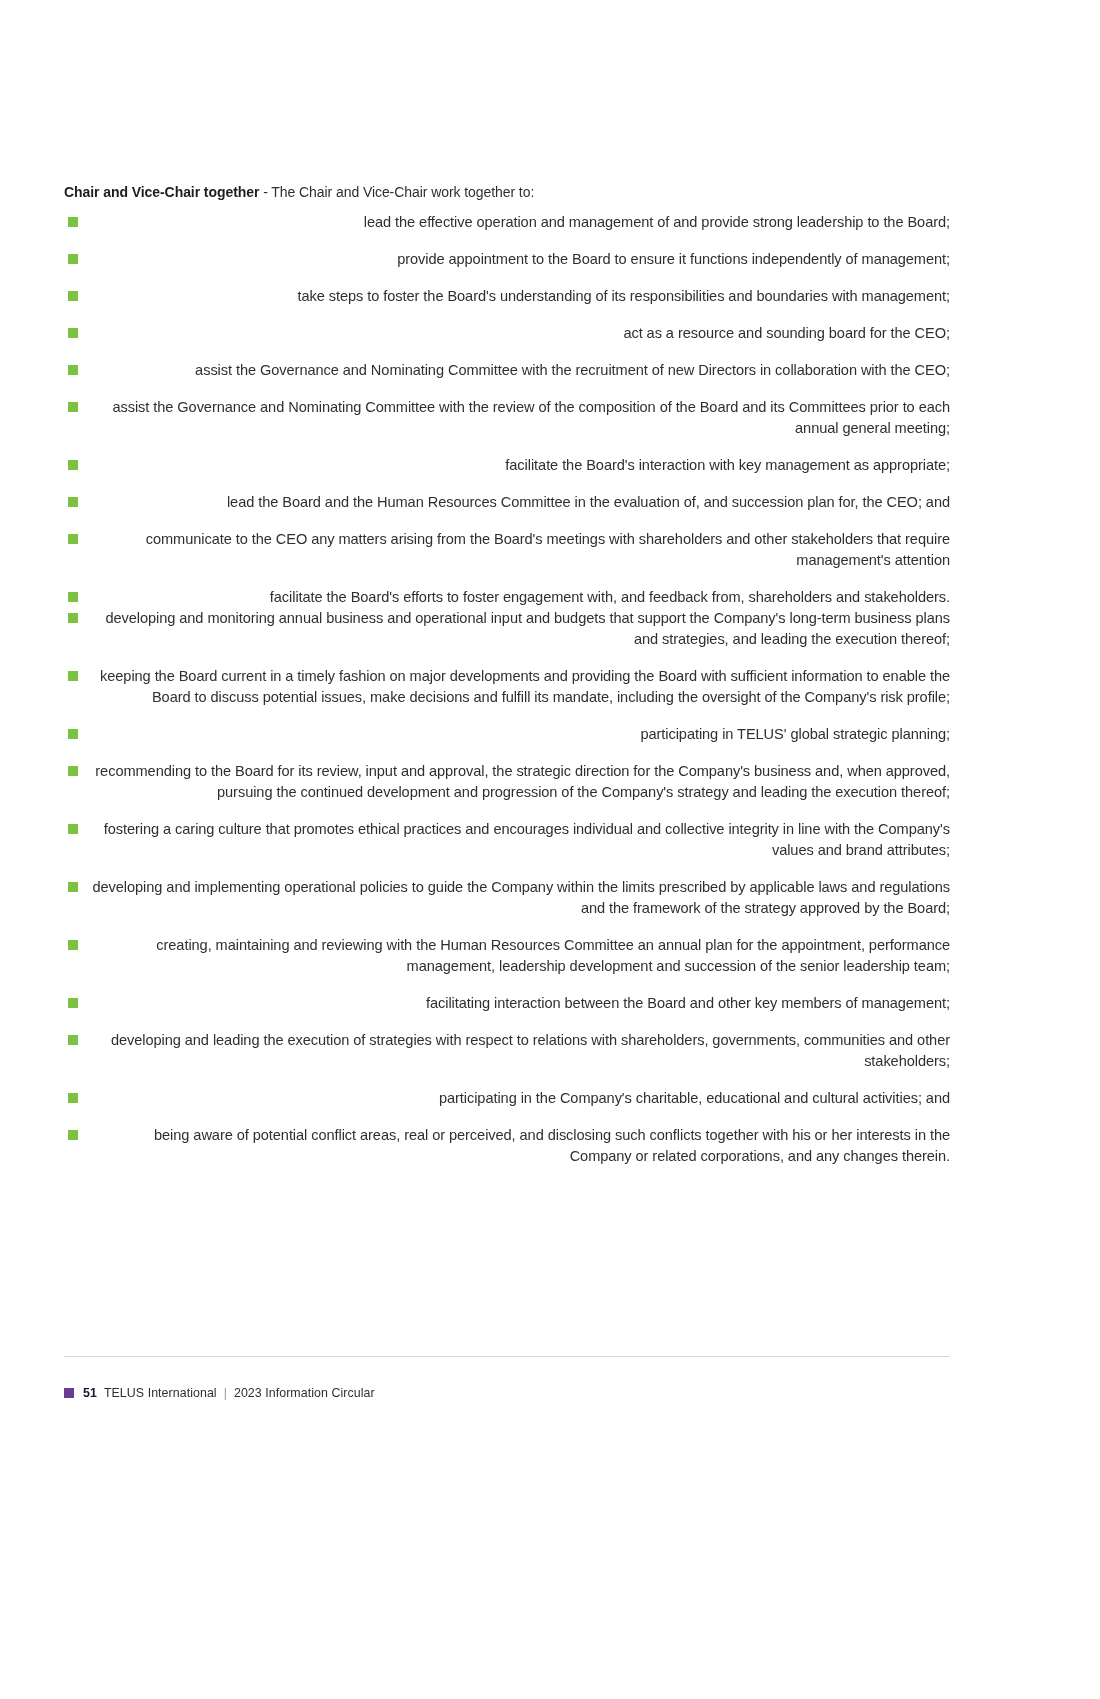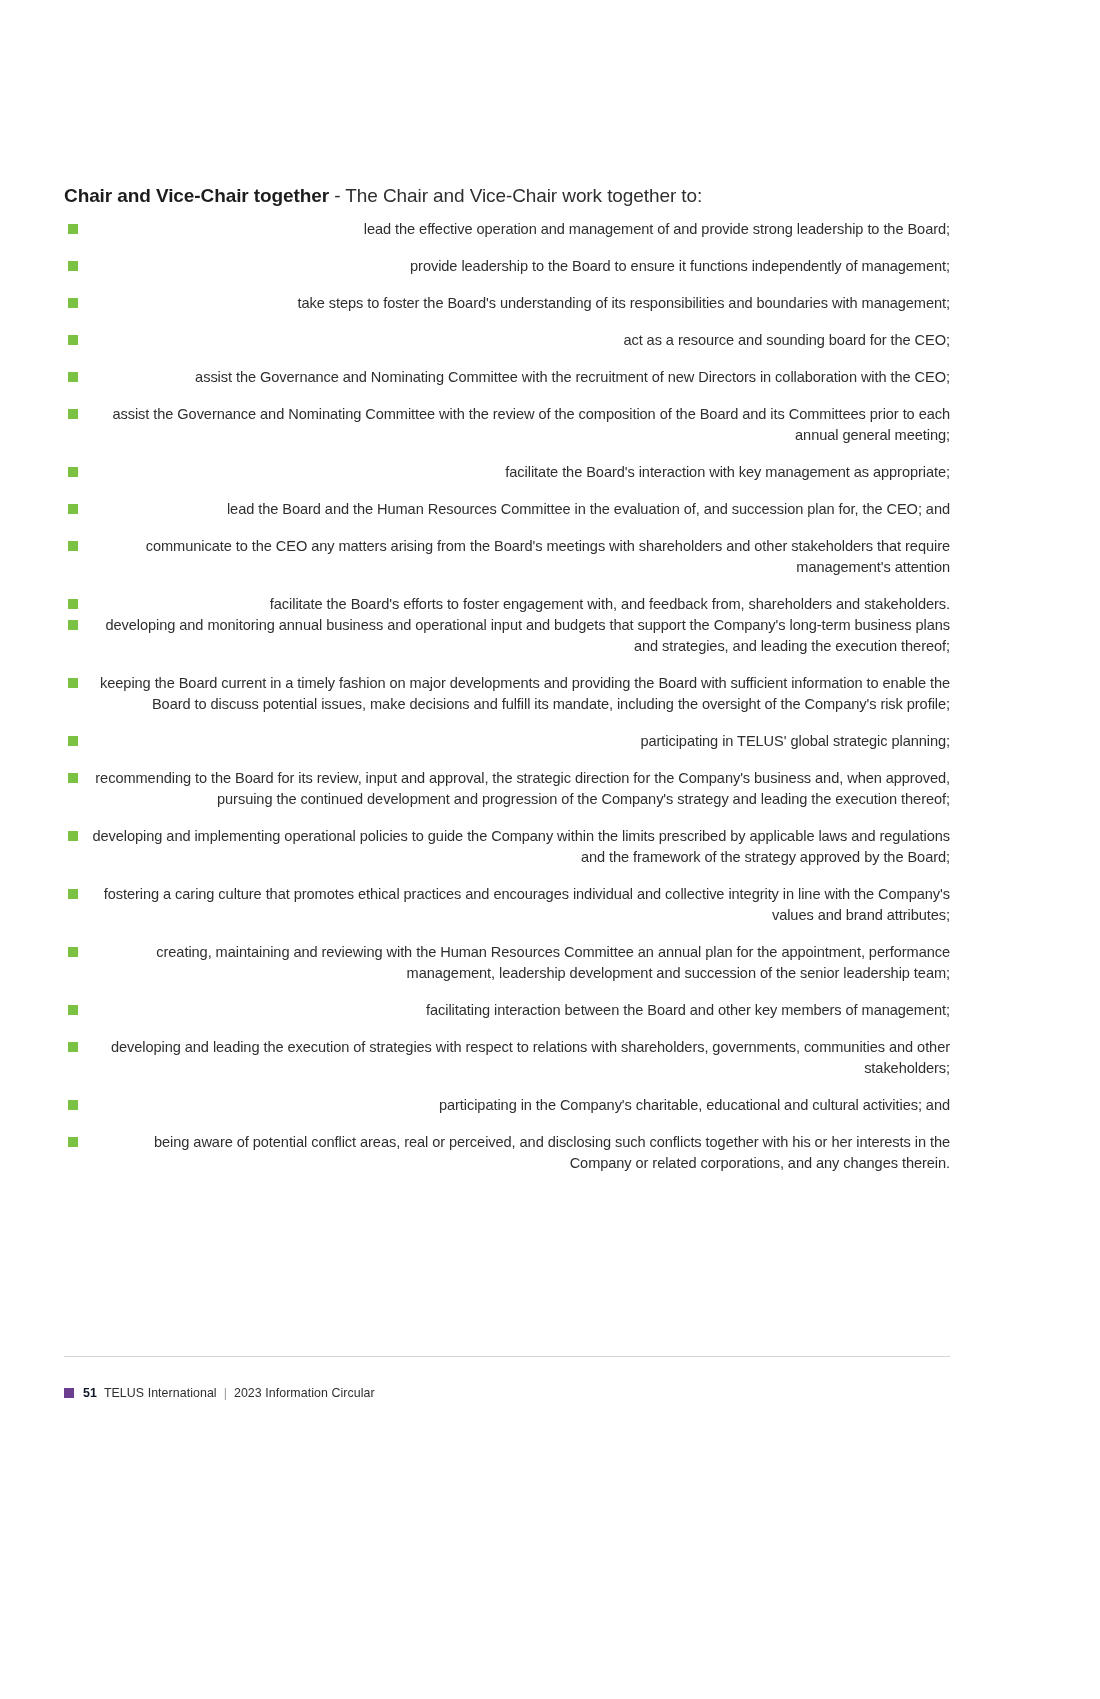--- a/index.html
+++ b/index.html
@@ -26,21 +26,21 @@
   }
 
   .content {
     position: absolute;
     left: 64px;
     top: 183px;
     width: 886px;
   }
 
   .para {
-    font-size: 19px;
+    font-size: 14px;
     line-height: 1.42;
     color: #2f2f2f;
     margin: 0 0 9px 0;
     letter-spacing: -0.005em;
   }
   .para .lead {
     font-weight: bold;
     color: #1d1d1d;
   }
 
@@ -128,39 +128,39 @@
 
 <div class="page">
 
   <div class="content">
 
     <p class="para"><span class="lead">Chair and Vice-Chair together</span><span> - The Chair and Vice-Chair work together to:</span></p>
 
     <ul class="bullets list-chair">
       <li><span class="sq"></span><span>lead the effective operation and management of and provide strong leadership to the Board;</span></li>
       <li><span class="sq"></span></li>
-      <li><span class="sq"></span><span>provide leadership to the Board to ensure it functions independently of management;</span></li>
+      <li><span class="sq"></span><span>provide appointment to the Board to ensure it functions independently of management;</span></li>
       <li><span class="sq"></span><span>take steps to foster the Board's understanding of its responsibilities and boundaries with management;</span></li>
       <li><span class="sq"></span><span>act as a resource and sounding board for the CEO;</span></li>
       <li><span class="sq"></span><span>assist the Governance and Nominating Committee with the recruitment of new Directors in collaboration with the CEO;</span></li>
       <li><span class="sq"></span><span>assist the Governance and Nominating Committee with the review of the composition of the Board and its Committees prior to each annual general meeting;</span></li>
       <li><span class="sq"></span><span>facilitate the Board's interaction with key management as appropriate;</span></li>
       <li><span class="sq"></span><span>lead the Board and the Human Resources Committee in the evaluation of, and succession plan for, the CEO; and</span></li>
       <li><span class="sq"></span><span>communicate to the CEO any matters arising from the Board's meetings with shareholders and other stakeholders that require management's attention</span></li>
       <li><span class="sq"></span><span>facilitate the Board's efforts to foster engagement with, and feedback from, shareholders and stakeholders.</span></li>
     </ul>
 
 
     <ul class="bullets list-ceo">
       <li><span class="sq"></span><span>developing and monitoring annual business and operational input and budgets that support the Company's long-term business plans and strategies, and leading the execution thereof;</span></li>
       <li><span class="sq"></span><span>keeping the Board current in a timely fashion on major developments and providing the Board with sufficient information to enable the Board to discuss potential issues, make decisions and fulfill its mandate, including the oversight of the Company's risk profile;</span></li>
       <li><span class="sq"></span><span>participating in TELUS' global strategic planning;</span></li>
       <li><span class="sq"></span><span>recommending to the Board for its review, input and approval, the strategic direction for the Company's business and, when approved, pursuing the continued development and progression of the Company's strategy and leading the execution thereof;</span></li>
+      <li><span class="sq"></span><span>fostering a caring culture that promotes ethical practices and encourages individual and collective integrity in line with the Company's values and brand attributes;</span></li>
       <li><span class="sq"></span><span>developing and implementing operational policies to guide the Company within the limits prescribed by applicable laws and regulations and the framework of the strategy approved by the Board;</span></li>
-      <li><span class="sq"></span><span>fostering a caring culture that promotes ethical practices and encourages individual and collective integrity in line with the Company's values and brand attributes;</span></li>
       <li><span class="sq"></span><span>creating, maintaining and reviewing with the Human Resources Committee an annual plan for the appointment, performance management, leadership development and succession of the senior leadership team;</span></li>
       <li><span class="sq"></span><span>facilitating interaction between the Board and other key members of management;</span></li>
       <li><span class="sq"></span><span>developing and leading the execution of strategies with respect to relations with shareholders, governments, communities and other stakeholders;</span></li>
       <li><span class="sq"></span><span>participating in the Company's charitable, educational and cultural activities; and</span></li>
       <li><span class="sq"></span><span>being aware of potential conflict areas, real or perceived, and disclosing such conflicts together with his or her interests in the Company or related corporations, and any changes therein.</span></li>
     </ul>
 
   </div>
 
   <div class="footer">

